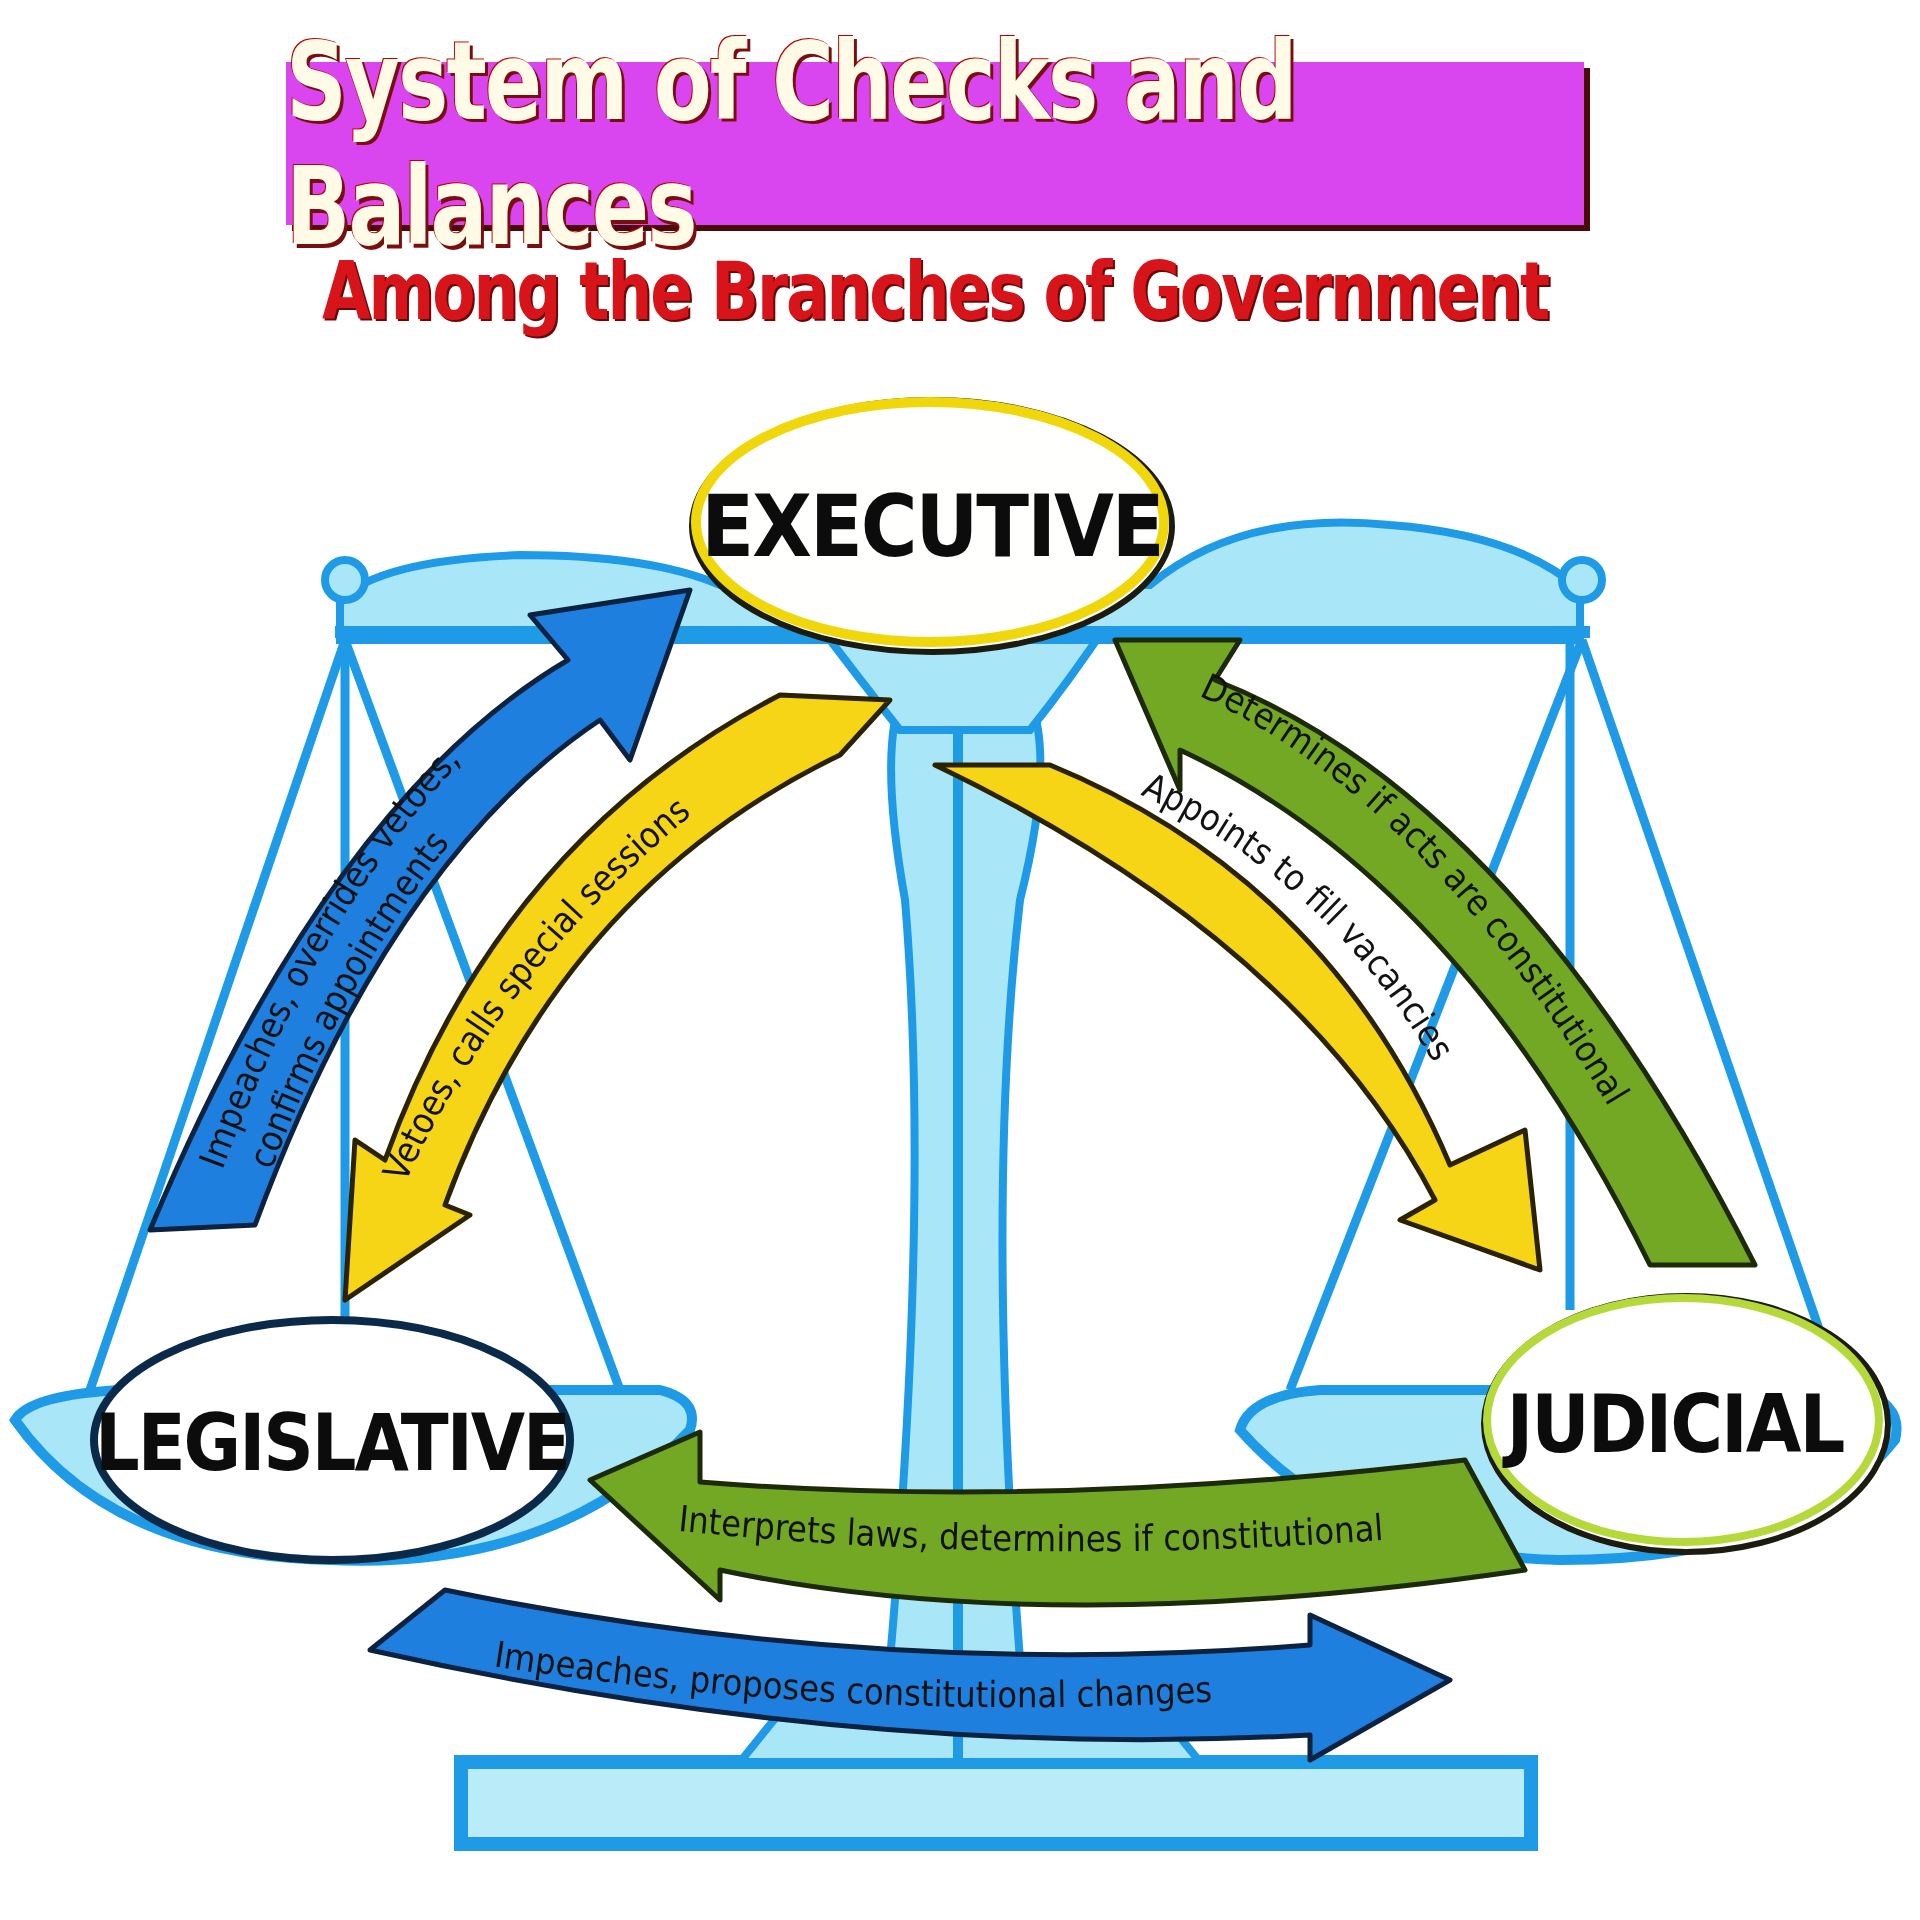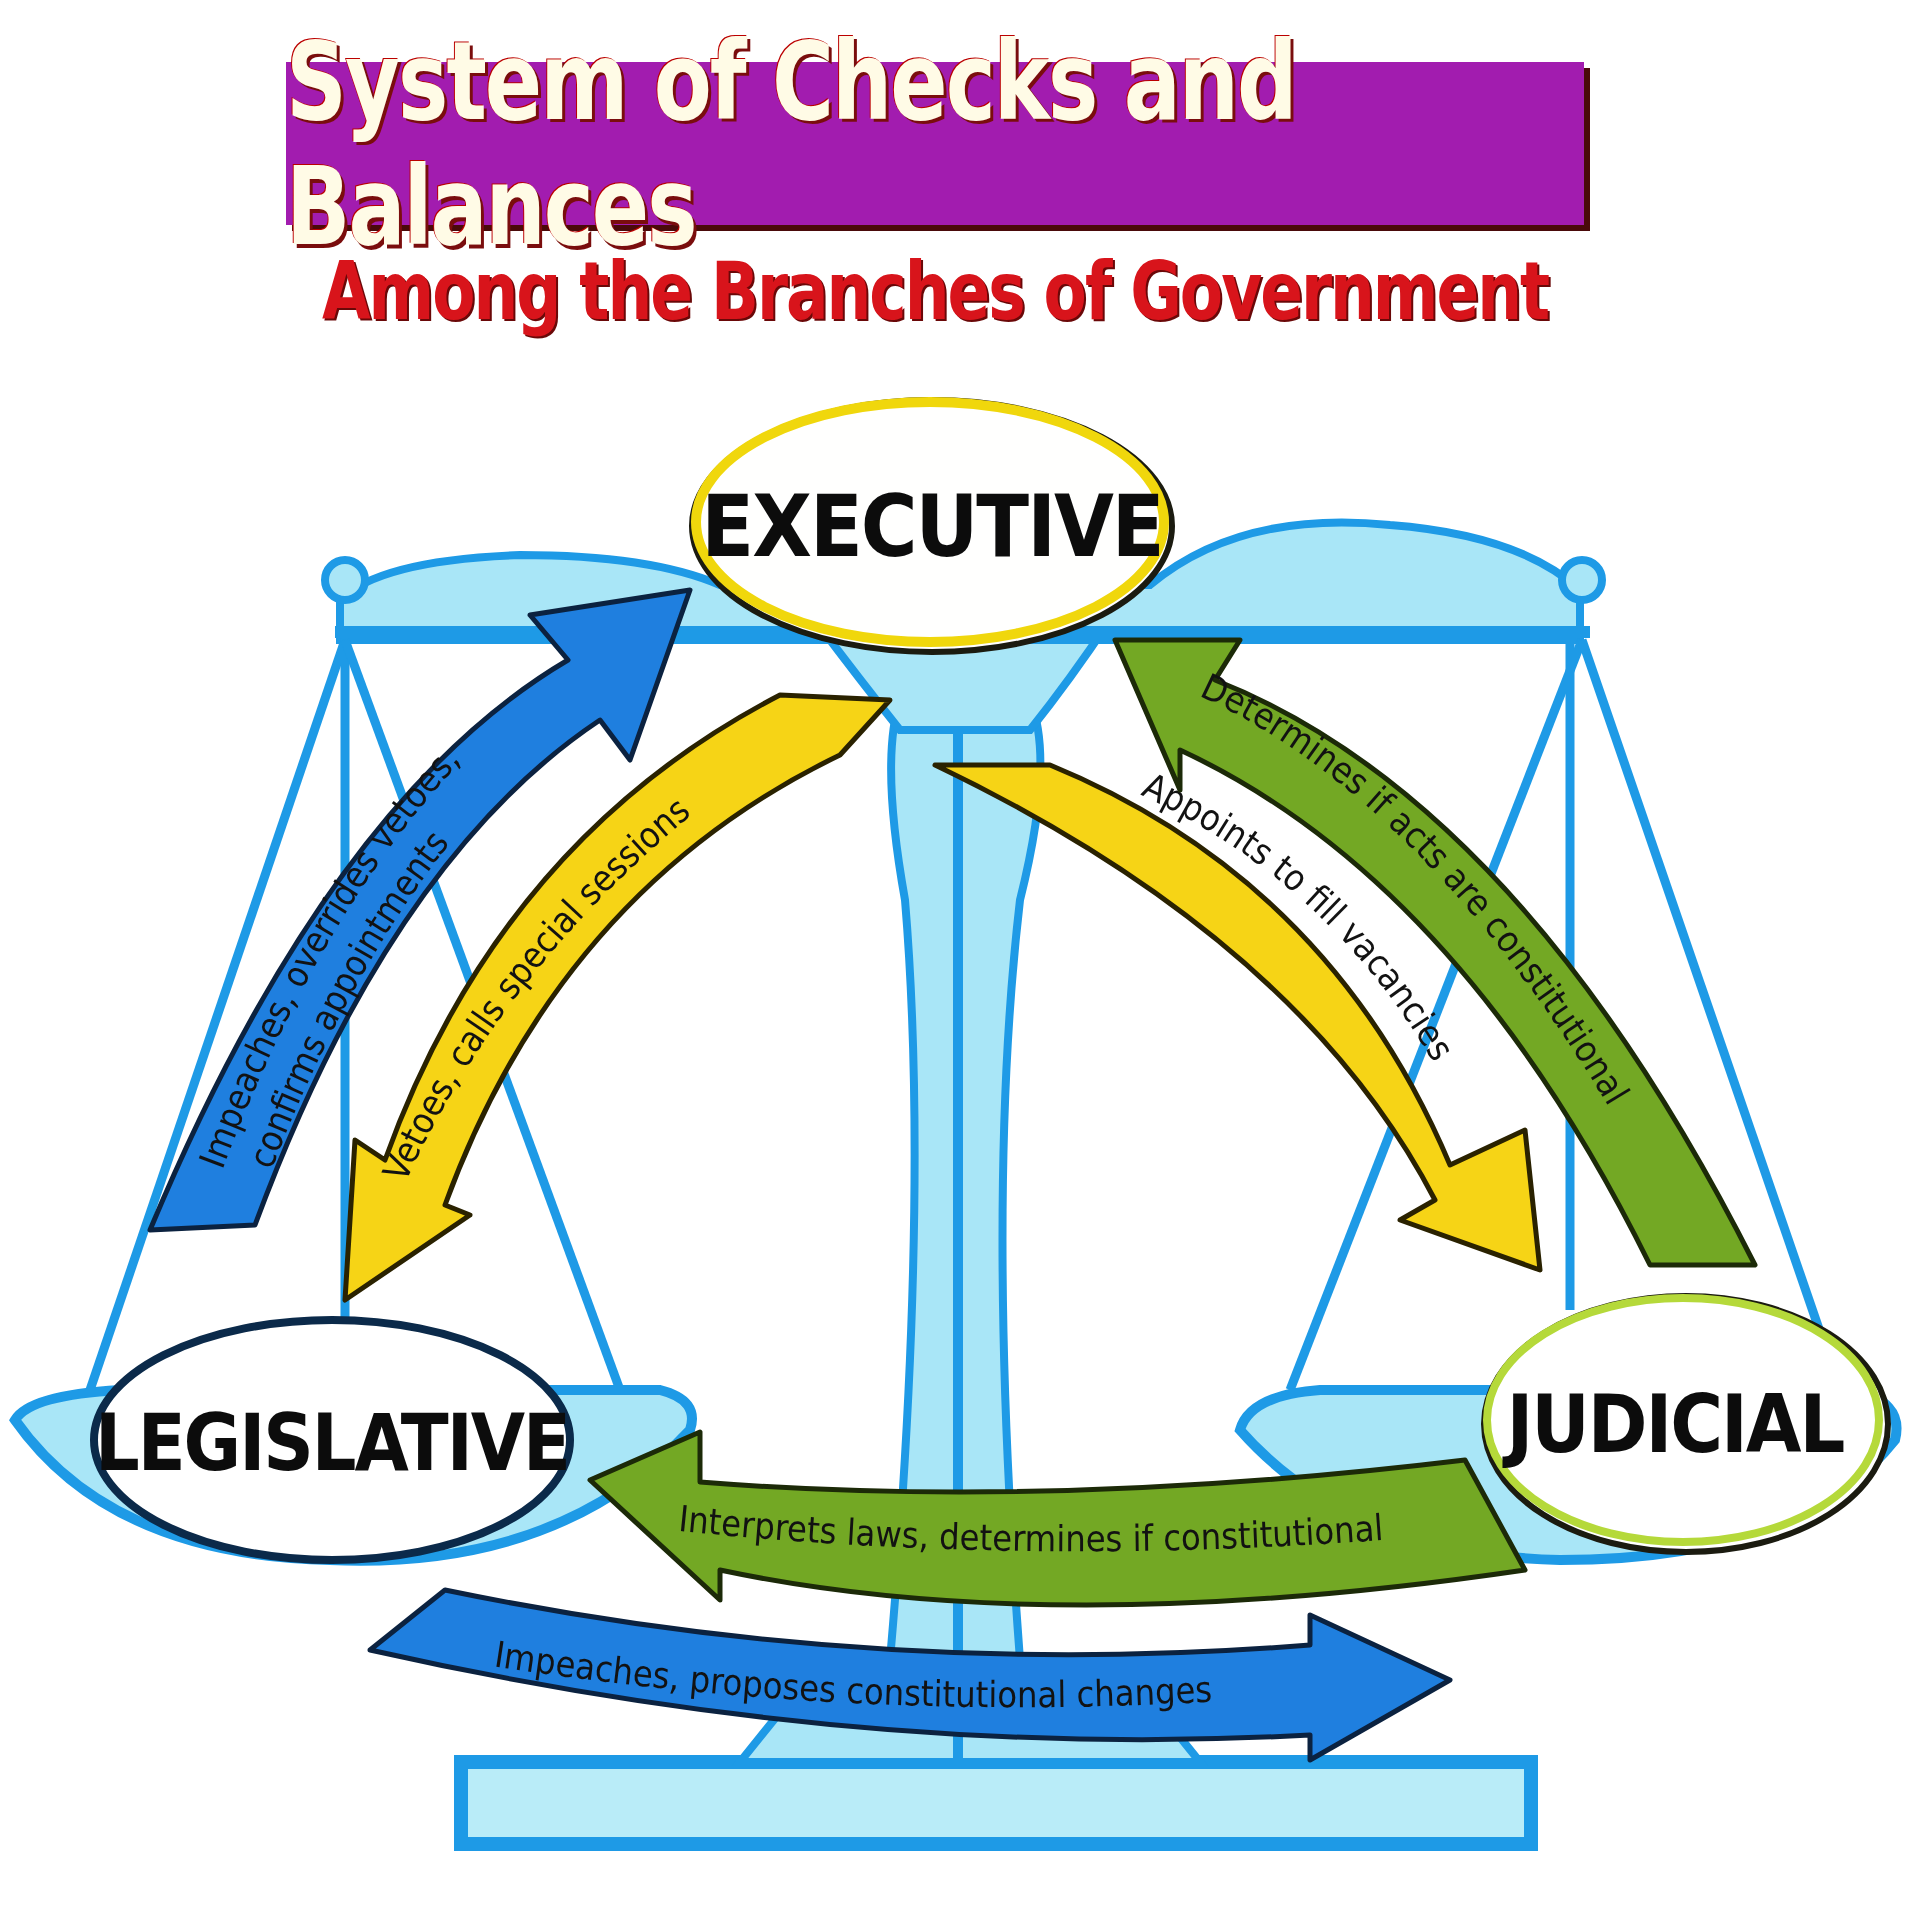--- a/index.html
+++ b/index.html
@@ -1,20 +1,20 @@
 <!DOCTYPE html>
 <html><head>
 <meta charset="utf-8">
 <style>
   html, body { margin:0; padding:0; background:#ffffff; }
   body { width:1920px; height:1920px; position:relative; overflow:hidden;
          font-family:"Liberation Sans", sans-serif; }
   #diagram { position:absolute; left:0; top:0; width:1920px; height:1920px; }
   .title-bar { position:absolute; left:286px; top:62px; width:1298px; height:163px;
-               background:#a21caf; box-shadow:6px 6px 0 #4a0a0a; display:flex;
+               background:#d946ef; box-shadow:6px 6px 0 #4a0a0a; display:flex;
                align-items:center; justify-content:center; }
   .title-text { color:#fffbe6; font-family:"DejaVu Sans Condensed","DejaVu Sans", sans-serif;
                 font-weight:bold; font-size:94px; letter-spacing:-2px;
                 text-shadow:3px 3px 0 #7a0d0d, -1px -1px 0 #b00; transform:scaleY(1.15); }
   .subtitle { position:absolute; left:286px; top:250px; width:1298px; text-align:center;
               color:#d8141b; font-family:"DejaVu Sans Condensed","DejaVu Sans", sans-serif;
               font-weight:bold; font-size:70px; letter-spacing:-2px;
               text-shadow:2px 2px 0 #6a0808; transform:scaleY(1.15); }
   .node-label { font-family:"DejaVu Sans Condensed","DejaVu Sans", sans-serif; font-weight:bold;
                 fill:#0c0c0c; letter-spacing:-2px; }

